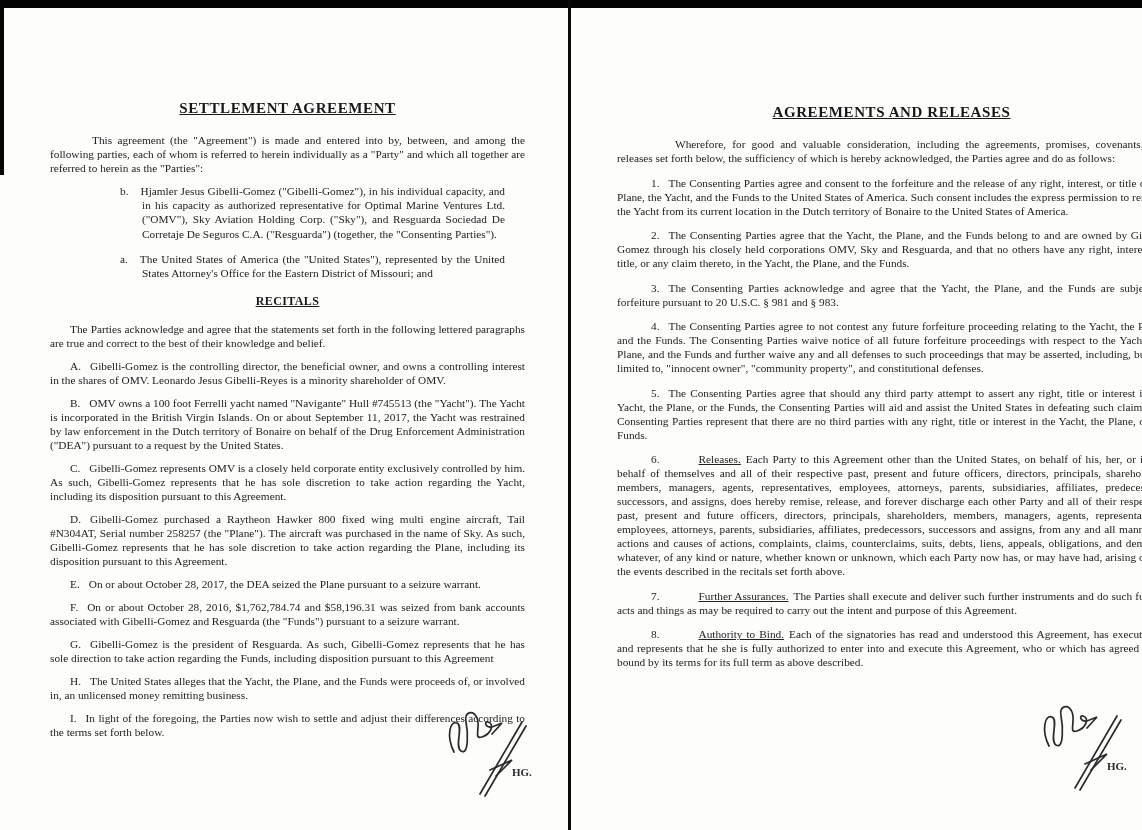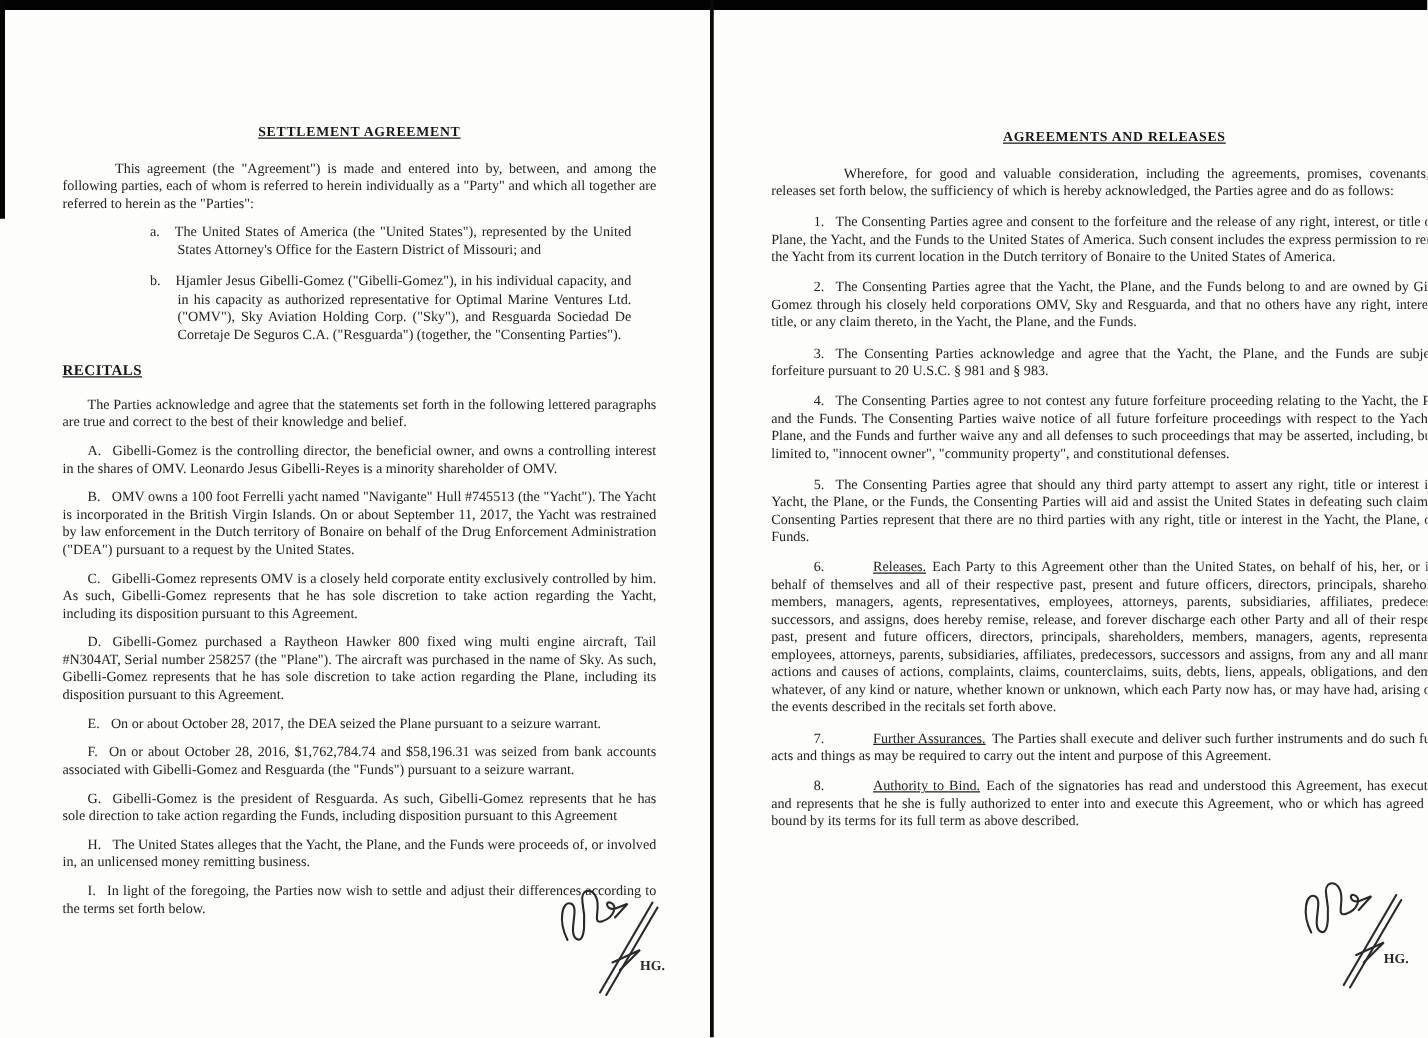--- a/index.html
+++ b/index.html
@@ -15,28 +15,28 @@
   .scan-left-strip { position: absolute; left: 0; top: 0; width: 4px; height: 175px; background: #050505; }
   .scan-divider { position: absolute; left: 568px; top: 0; width: 3px; height: 830px; background: #0a0a0a; }
 
   .page { position: absolute; top: 8px; height: 822px; background: transparent; }
   .page-left  { left: 0;   width: 568px; padding: 92px 43px 0 50px; }
   .page-right { left: 571px; width: 633px; padding: 96px 38px 0 46px; }
 
   .doc-title {
     text-align: center;
     font-weight: bold;
-    font-size: 11px;
+    font-size: 15px;
     letter-spacing: 0.6px;
     text-decoration: underline;
     margin-bottom: 16px;
     color: #181818;
   }
   .section-heading {
-    text-align: left;
+    text-align: center;
     font-weight: bold;
     font-size: 12px;
     letter-spacing: 0.4px;
     text-decoration: underline;
     margin: 14px 0 13px 0;
     color: #181818;
   }
   p.body-para {
     font-size: 11.3px;
     line-height: 1.24;
@@ -83,22 +83,22 @@
 <div class="scan-sheet">
   <div class="scan-top-bar"></div>
   <div class="scan-left-strip"></div>
   <div class="scan-divider"></div>
 
   <div class="page page-left">
     <div class="doc-title">SETTLEMENT AGREEMENT</div>
 
     <p class="body-para intro-para">This agreement (the "Agreement") is made and entered into by, between, and among the following parties, each of whom is referred to herein individually as a "Party" and which all together are referred to herein as the "Parties":</p>
 
+    <p class="sub-item"><span class="plabel">b.</span><span>Hjamler Jesus Gibelli-Gomez ("Gibelli-Gomez"), in his individual capacity, and in his capacity as authorized representative for Optimal Marine Ventures Ltd. ("OMV"),  Sky Aviation Holding Corp. ("Sky"), and Resguarda Sociedad De Corretaje De Seguros C.A. ("Resguarda") (together, the "Consenting Parties").</span></p>
     <p class="sub-item"><span class="plabel">a.</span><span>The United States of America (the "United States"), represented by the United States Attorney's Office for the Eastern District of Missouri; and</span></p>
-    <p class="sub-item"><span class="plabel">b.</span><span>Hjamler Jesus Gibelli-Gomez ("Gibelli-Gomez"), in his individual capacity, and in his capacity as authorized representative for Optimal Marine Ventures Ltd. ("OMV"),  Sky Aviation Holding Corp. ("Sky"), and Resguarda Sociedad De Corretaje De Seguros C.A. ("Resguarda") (together, the "Consenting Parties").</span></p>
 
     <div class="section-heading">RECITALS</div>
 
     <p class="body-para lettered">The Parties acknowledge and agree that the statements set forth in the following lettered paragraphs are true and correct to the best of their knowledge and belief.</p>
 
     <p class="body-para lettered"><span class="plabel">A.</span><span>Gibelli-Gomez is the controlling director, the beneficial owner, and owns a controlling interest in the shares of OMV.  Leonardo Jesus Gibelli-Reyes is a minority shareholder of OMV.</span></p>
     <p class="body-para lettered"><span class="plabel">B.</span><span>OMV owns a 100 foot Ferrelli yacht named "Navigante" Hull #745513 (the "Yacht").  The Yacht is incorporated in the British Virgin Islands.  On or about September 11, 2017, the Yacht was restrained by law enforcement in the Dutch territory of Bonaire on behalf of the Drug Enforcement Administration ("DEA") pursuant to a request by the United States.</span></p>
     <p class="body-para lettered"><span class="plabel">C.</span><span>Gibelli-Gomez represents OMV is a closely held corporate entity exclusively controlled by him. As such, Gibelli-Gomez represents that he has sole discretion to take action regarding the Yacht, including its disposition pursuant to this Agreement.</span></p>
     <p class="body-para lettered"><span class="plabel">D.</span><span>Gibelli-Gomez purchased a Raytheon Hawker 800 fixed wing multi engine aircraft, Tail #N304AT, Serial number 258257 (the "Plane").  The aircraft was purchased in the name of Sky.  As such, Gibelli-Gomez represents that he has sole discretion to take action regarding the Plane, including its disposition pursuant to this Agreement.</span></p>
     <p class="body-para lettered"><span class="plabel">E.</span><span>On or about October 28, 2017, the DEA seized the Plane pursuant to a seizure warrant.</span></p>

